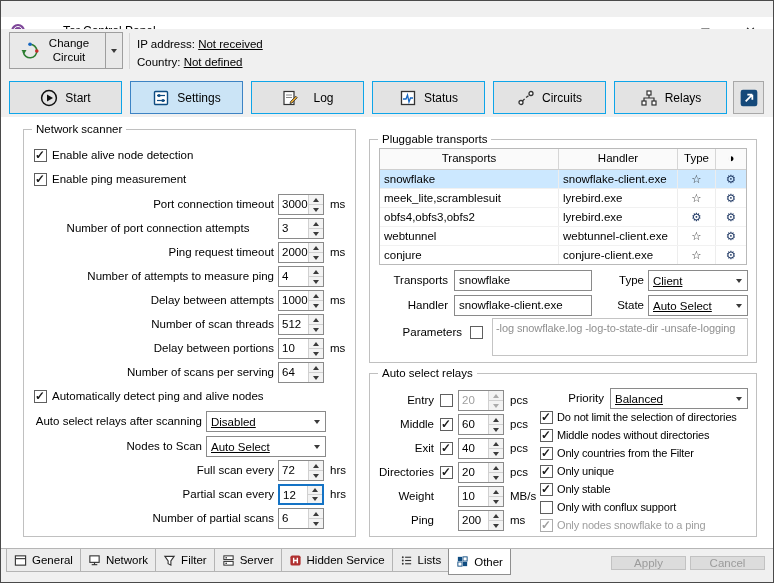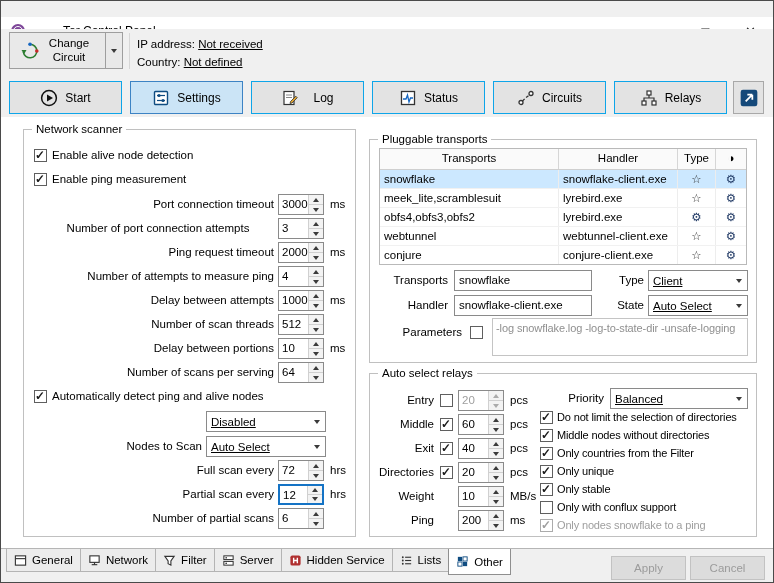--- a/index.html
+++ b/index.html
@@ -83,21 +83,21 @@
   .tc.gicon{color:#1f3864;}
   .tc:last-child{border-right:none!important;}
 
   .optrow{position:absolute;display:flex;align-items:center;gap:4px;height:14px;white-space:nowrap;font-size:11px;letter-spacing:-0.15px;}
 
   
   .bottombar{position:absolute;left:0;top:547px;width:100%;height:36px;background:#f0f0f0;border-top:1px solid #b5b5b5;box-sizing:border-box;}
   .btabs{position:absolute;left:5px;top:0;display:flex;align-items:flex-start;}
   .btab{height:23px;border:1px solid #b4b4b4;border-top:none;background:#ececec;display:flex;align-items:center;gap:5px;padding:0 7px;margin-right:-1px;box-sizing:border-box;}
   .btab.active{height:26px;background:#fff;border-color:#8f8f8f;position:relative;z-index:2;}
-  .fbtn{position:absolute;top:7px;height:24px;width:75px;border:1px solid #c2c2c2;background:#dcdcdc;color:#9b9b9b;display:flex;align-items:center;justify-content:center;box-sizing:border-box;}
+  .fbtn{position:absolute;top:7px;height:14px;width:75px;border:1px solid #c2c2c2;background:#dcdcdc;color:#9b9b9b;display:flex;align-items:center;justify-content:center;box-sizing:border-box;}
   .fbtn.apply{right:87px;}
   .fbtn.cancel{right:8px;}
   svg{display:block;}
 </style>
 </head>
 <body>
 
 <div class="window">
 
   <div class="titlebar">
@@ -337,20 +337,21 @@
             </div>
           </div>
       </div>
       <div class="runit" style="left:306px;top:232px;"></div>
 
       <div class="cbrow" style="left:10px;top:258px;">
         <span class="cb on"></span>
         <span>Automatically detect ping and alive nodes</span>
       </div>
 
+      <div class="rlab" style="left:0;top:281px;width:178px;">Auto select relays after scanning</div>
       <div class="combo" style="left:182px;top:281px;width:120px;">
         <span class="cval">Disabled</span>
         <span class="cbtn">
             <i class="tri-dn"></i>
           </span>
       </div>
 
       <div class="rlab" style="left:0;top:306px;width:178px;">Nodes to Scan</div>
       <div class="combo" style="left:182px;top:306px;width:120px;">
         <span class="cval">Auto Select</span>

